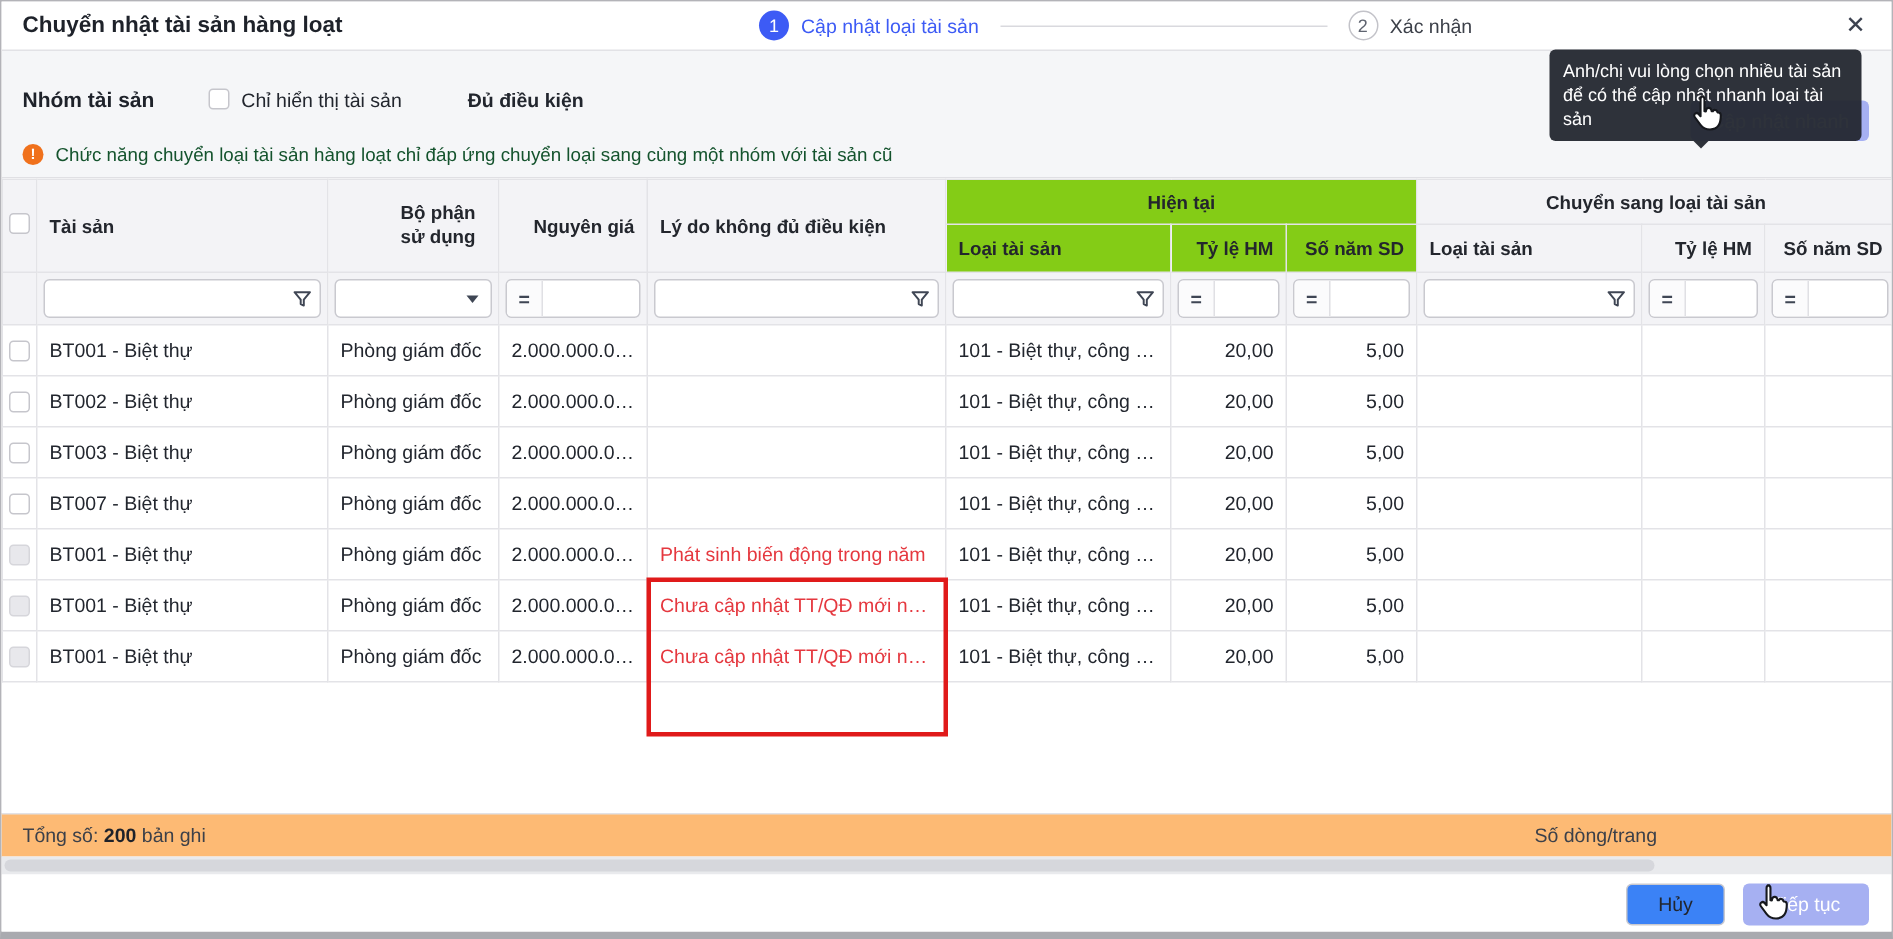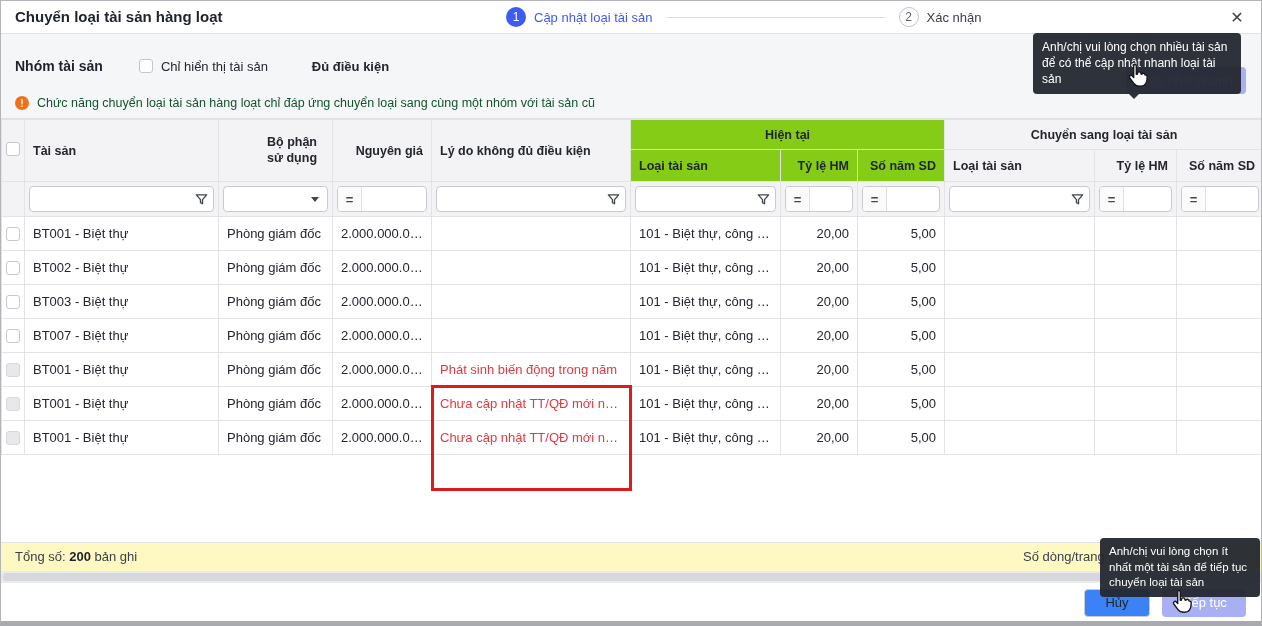--- a/index.html
+++ b/index.html
@@ -62,21 +62,21 @@
   .f-eq-seg { flex:0 0 24px; height:100%; display:flex; align-items:center; justify-content:center; font-size:13px; font-weight:700; color:#3f4654; border-right:1px solid #e0e0e4; background:#fbfbfc; }
   tbody td { height:34px; padding:0 8px; background:#fff; }
   td.cb-cell, th.cb-cell { width:23px; padding:0; text-align:center; background:#f3f3f6; }
   tbody td.cb-cell { background:#fff; }
   tbody td.cb-cell .cb { vertical-align:middle; }
   .cb-disabled { background:#e8e8ec; border-color:#d6d6db; }
   td.reason { color:#e5383f; }
   .red-overlay { position:absolute; left:430px; top:230px; width:201px; height:106px; border:3px solid #e01a1a; pointer-events:none; z-index:5; }
 
   
-  .pagefooter { position:absolute; top:541px; left:0; right:0; height:29px; background:#fef9c3; border-top:1px solid #e2e2e6; font-size:13px; color:#3c4049; }
+  .pagefooter { position:absolute; top:541px; left:0; right:0; height:29px; background:#fdba74; border-top:1px solid #e2e2e6; font-size:13px; color:#3c4049; }
   .total { position:absolute; left:14px; top:0; line-height:28px; }
   .total b { color:#1e222a; }
   .rpp { position:absolute; left:1022px; top:0; line-height:28px; }
   .scrollbar { position:absolute; top:570px; left:0; right:0; height:12px; background:#e9eaed; }
   .scroll-thumb { position:absolute; left:2px; top:2px; width:1100px; height:8px; border-radius:4px; background:#d6d7dc; }
   .actionbar { position:absolute; top:582px; left:0; right:0; height:39px; background:#fff; display:flex; align-items:center; justify-content:flex-end; gap:12px; padding-right:15px; }
   .btn-cancel { width:66px; height:28px; background:#3b82f6; border:1px solid #c9c9cf; color:#22262e; }
   .btn-continue { width:84px; height:28px; }
 
   
@@ -87,21 +87,21 @@
   .cursor { position:absolute; z-index:30; }
   .cursor-quick { left:1124px; top:60px; }
   .cursor-continue { left:1168px; top:586px; }
 </style>
 </head>
 <body>
 
 <div class="window">
 
   <div class="titlebar">
-    <div class="title">Chuyển loại tài sản hàng loạt</div>
+    <div class="title">Chuyển nhật tài sản hàng loạt</div>
     <div class="steps">
       <div class="step active">
         <span class="step-num">1</span>
         <span class="step-label">Cập nhật loại tài sản</span>
       </div>
       <div class="step-line"></div>
       <div class="step inactive">
         <span class="step-num">2</span>
         <span class="step-label">Xác nhận</span>
       </div>
@@ -349,21 +349,20 @@
   <div class="scrollbar">
     <div class="scroll-thumb"></div>
   </div>
 
   <div class="actionbar">
     <button class="btn btn-cancel">Hủy</button>
     <button class="btn btn-primary-disabled btn-continue">Tiếp tục</button>
   </div>
 
   <div class="tooltip tip-top">Anh/chị vui lòng chọn nhiều tài sản để có thể cập nhật nhanh loại tài sản</div>
-  <div class="tooltip tip-bottom">Anh/chị vui lòng chọn ít nhất một tài sản để tiếp tục chuyển loại tài sản</div>
 
   <svg class="cursor cursor-quick" width="26" height="28" viewBox="0 0 26 28">
     <path d="M9.5 3.2c1 0 1.8.8 1.8 1.8v8.2l.9.1.3-1.1c.2-.9 1-1.4 1.9-1.3.8.1 1.3.7 1.5 1.4l.2.8.8.1c.2-.6.9-1 1.6-.9.8.1 1.4.8 1.5 1.6l.6.1c.9.1 1.6.9 1.6 1.8 0 3.2-.4 5.3-1.6 7-1.1 1.6-3 2.5-5.6 2.5-2.8 0-4.6-.8-6.2-2.9l-4-5.4c-.5-.7-.4-1.7.3-2.2.7-.6 1.7-.5 2.3.2l1.3 1.5V5c0-1 .8-1.8 1.8-1.8z" fill="#ffffff" stroke="#16181d" stroke-width="1.4" stroke-linejoin="round"></path>
   </svg>
   <svg class="cursor cursor-continue" width="26" height="28" viewBox="0 0 26 28">
     <path d="M9.5 3.2c1 0 1.8.8 1.8 1.8v8.2l.9.1.3-1.1c.2-.9 1-1.4 1.9-1.3.8.1 1.3.7 1.5 1.4l.2.8.8.1c.2-.6.9-1 1.6-.9.8.1 1.4.8 1.5 1.6l.6.1c.9.1 1.6.9 1.6 1.8 0 3.2-.4 5.3-1.6 7-1.1 1.6-3 2.5-5.6 2.5-2.8 0-4.6-.8-6.2-2.9l-4-5.4c-.5-.7-.4-1.7.3-2.2.7-.6 1.7-.5 2.3.2l1.3 1.5V5c0-1 .8-1.8 1.8-1.8z" fill="#ffffff" stroke="#16181d" stroke-width="1.4" stroke-linejoin="round"></path>
   </svg>
 
 </div>
 

